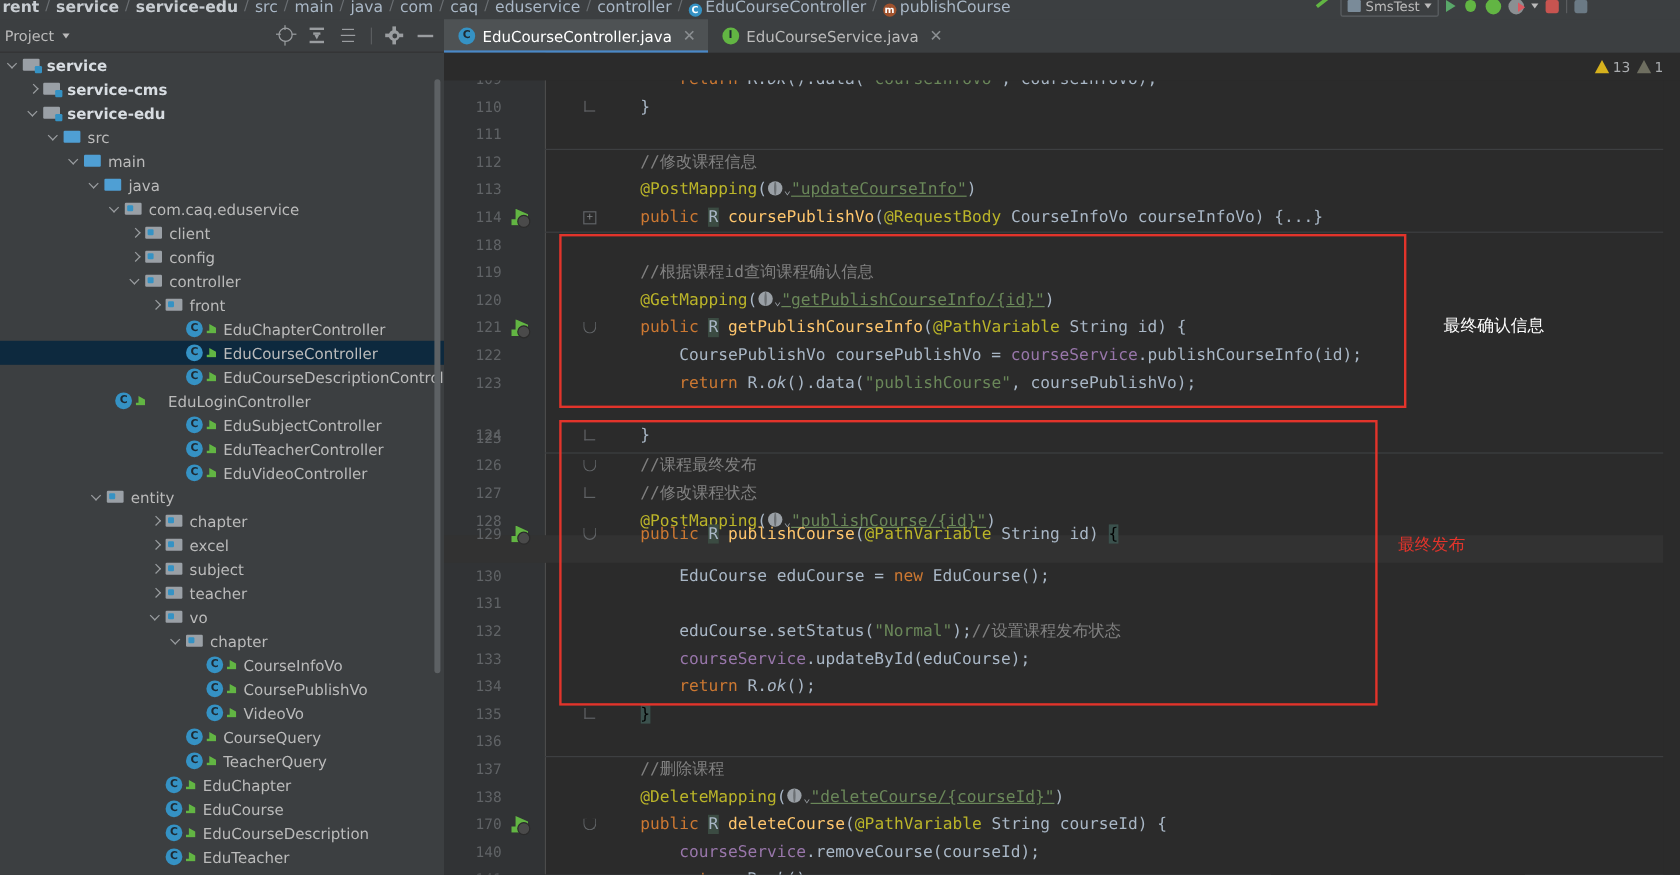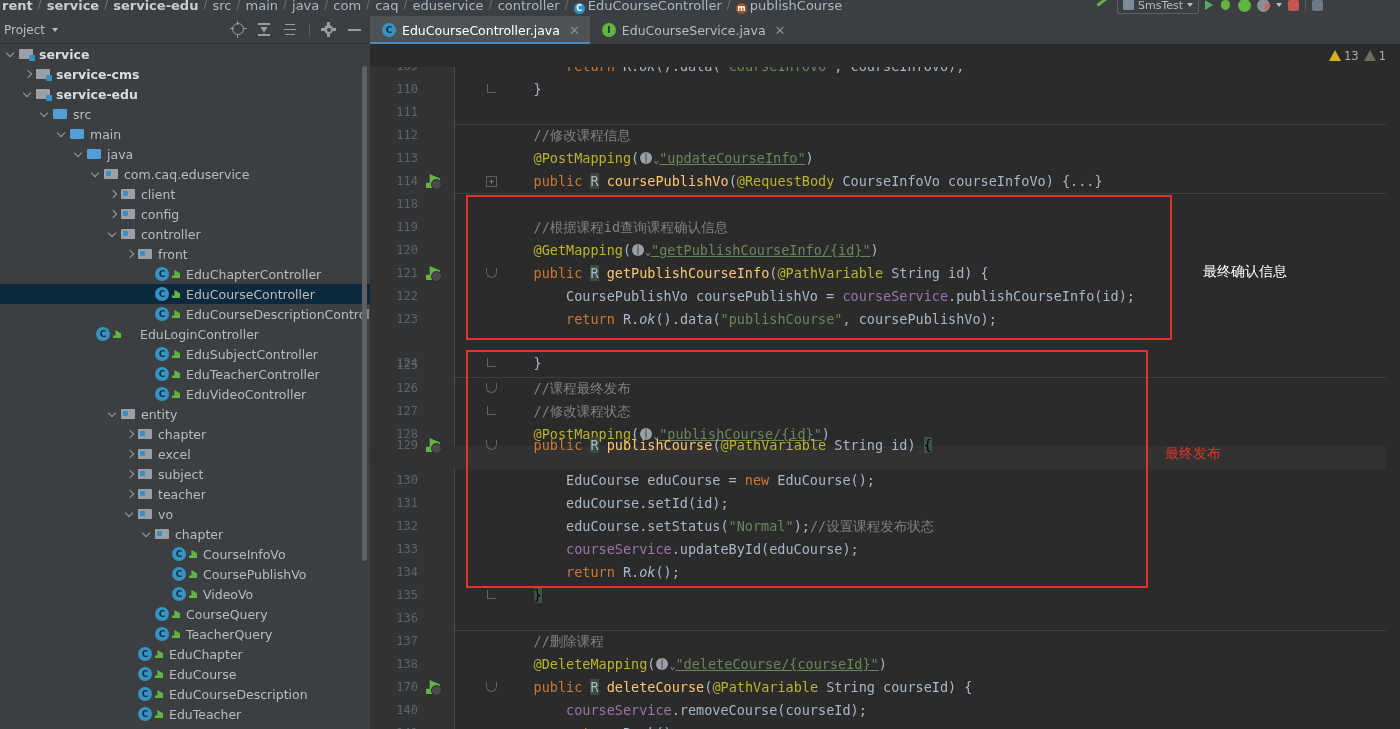--- a/index.html
+++ b/index.html
@@ -434,21 +434,21 @@
         <div class="tree-row" style="padding-left: 142px;">
           <span class="arrow"></span>
           <span class="ic ic-class"></span>
           <span>EduTeacherController</span>
         </div>
         <div class="tree-row" style="padding-left: 142px;">
           <span class="arrow"></span>
           <span class="ic ic-class"></span>
           <span>EduVideoController</span>
         </div>
-        <div class="tree-row" style="padding-left: 108px;">
+        <div class="tree-row" style="padding-left: 76px;">
           <span class="arrow d"></span>
           <span class="ic ic-pkg"></span>
           <span>entity</span>
         </div>
         <div class="tree-row" style="padding-left: 125px;">
           <span class="arrow r"></span>
           <span class="ic ic-pkg"></span>
           <span>chapter</span>
         </div>
         <div class="tree-row" style="padding-left: 125px;">
@@ -629,21 +629,20 @@
           <div class="gut-run"></div>
           <div class="fold br-start"></div>
           <div class="code" style="left: 131px;">    <span class="kw">public </span><span class="rbox">R</span><span class="pln"> </span><span class="mth">publishCourse</span><span class="pln">(</span><span class="anno">@PathVariable</span><span class="pln"> String id) </span><span class="brace-hl">{</span></div>
         </div>
         <div class="line" style="top: 425px;">
           <div class="lineno">130</div>
           <div class="code" style="left: 131px;">        <span class="pln">EduCourse eduCourse = </span><span class="kw">new </span><span class="pln">EduCourse();</span></div>
         </div>
         <div class="line" style="top: 448px;">
           <div class="lineno">131</div>
-          <div class="code" style="left: 131px;">        <span class="pln">eduCourse.setId(id);</span></div>
         </div>
         <div class="line" style="top: 471px;">
           <div class="lineno">132</div>
           <div class="code" style="left: 131px;">        <span class="pln">eduCourse.setStatus(</span><span class="str">"Normal"</span><span class="pln">);</span><span class="cmt">//设置课程发布状态</span></div>
         </div>
         <div class="line" style="top: 494px;">
           <div class="lineno">133</div>
           <div class="code" style="left: 131px;">        <span class="fld">courseService</span><span class="pln">.updateById(eduCourse);</span></div>
         </div>
         <div class="line" style="top: 517px;">

